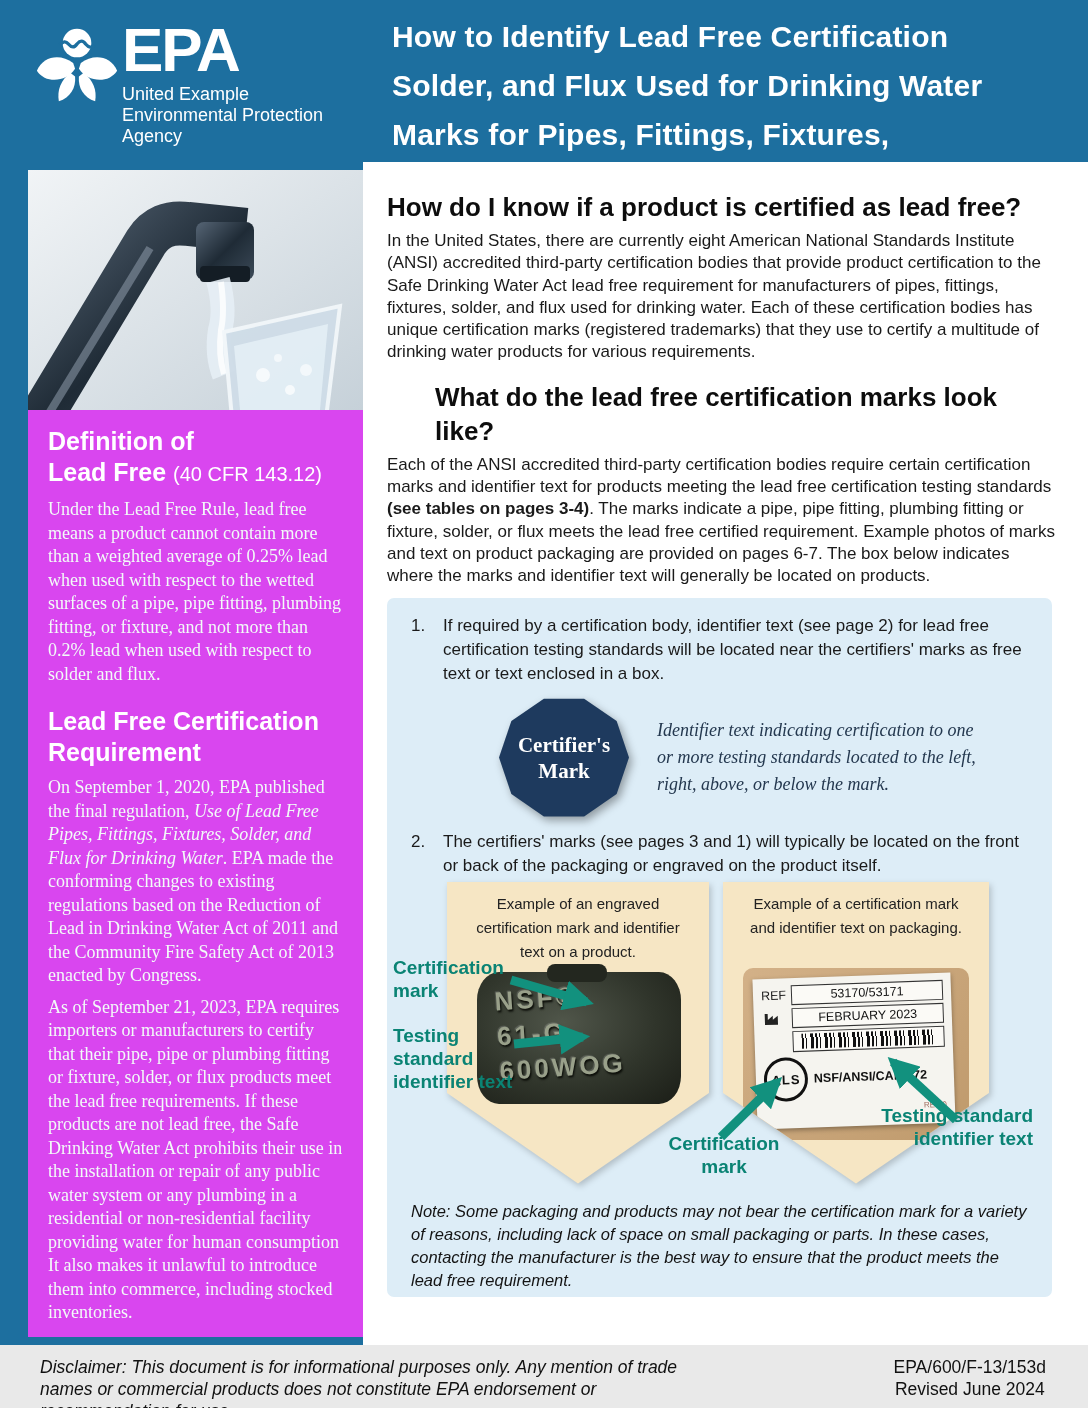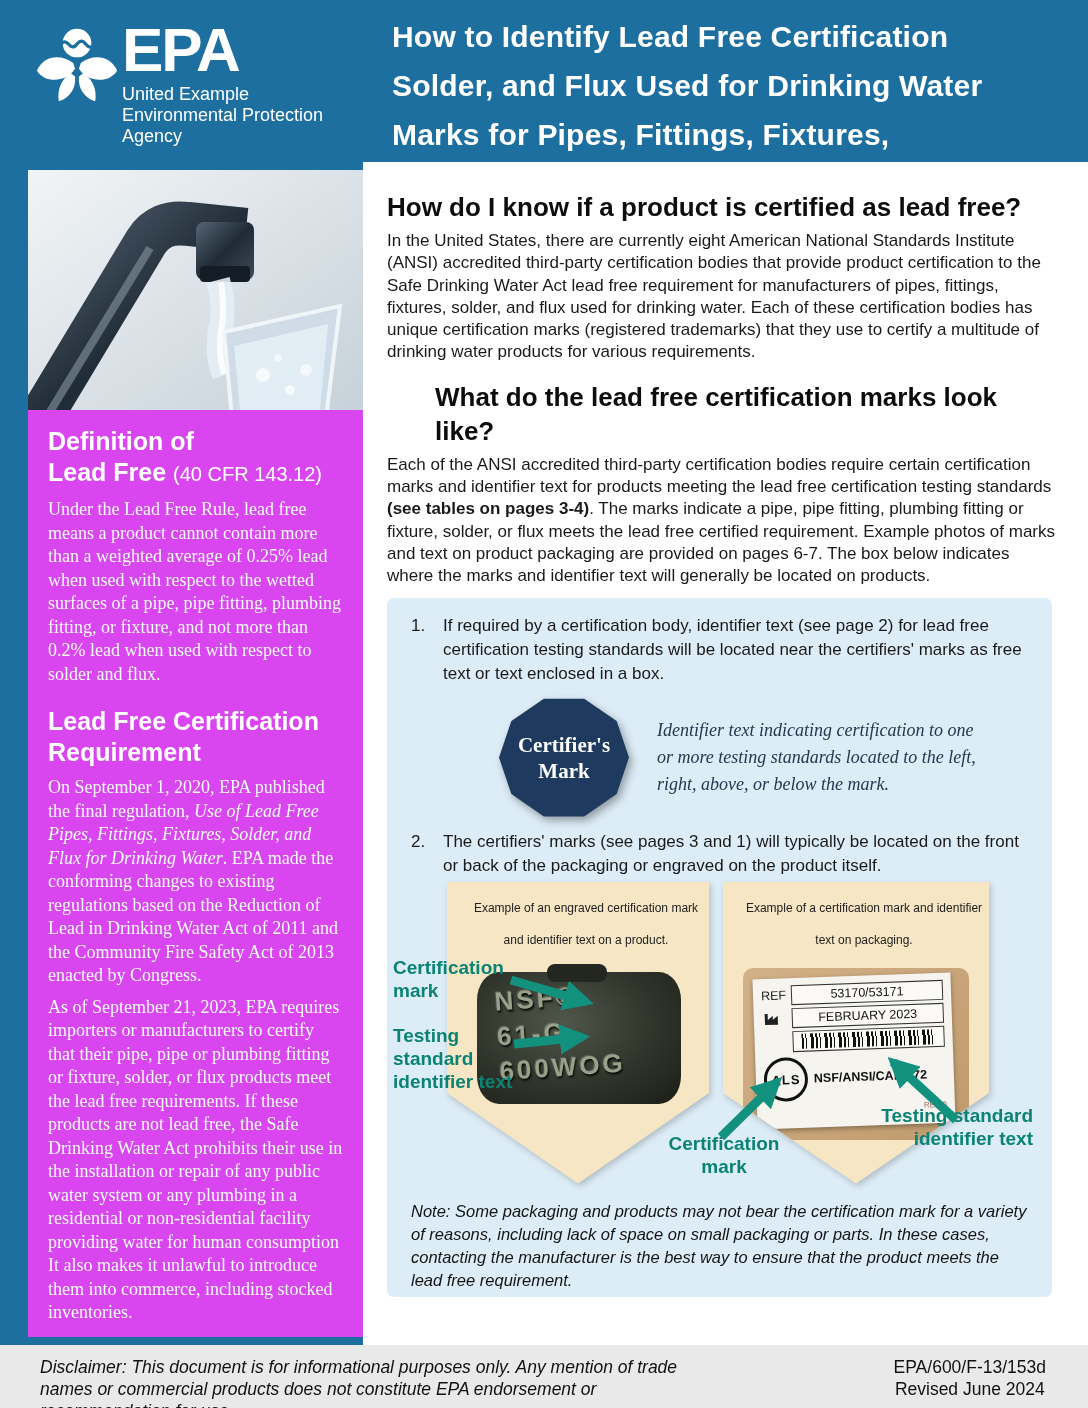--- a/index.html
+++ b/index.html
@@ -48,21 +48,21 @@
   .item2{margin-top:10px;}
 
   
   .examples{position:relative;height:312px;margin-top:4px;}
   .ex-wrap{position:absolute;top:0;filter:drop-shadow(2px 3px 3px rgba(0,0,0,.2));}
   .ex-wrap.left{left:36px;}
   .ex-wrap.right{left:312px;}
   .ex-box{position:relative;width:262px;height:302px;background:#f6e6c4;
           clip-path:polygon(0 0,100% 0,100% 70%,50% 100%,0 70%);}
   .ex-wrap.right .ex-box{width:266px;}
-  .ex-caption{font-size:12px;line-height:32px;text-align:center;padding:10px 4px 0 20px;color:#222;}
+  .ex-caption{font-size:15px;line-height:24px;text-align:center;padding:10px 20px 0 20px;color:#222;}
 
   .fitting{position:absolute;left:30px;top:90px;width:204px;height:132px;border-radius:22px/28px;
            background:radial-gradient(ellipse at 42% 38%,#50564a,#30352b 55%,#1d2019 95%);}
   .fitting::before{content:"";position:absolute;left:70px;top:-8px;width:60px;height:18px;border-radius:8px;background:#23271f;}
   .engraved{position:absolute;left:20px;top:8px;transform:rotate(-4deg);color:#99a08a;font-weight:bold;
             font-size:26px;line-height:35px;letter-spacing:3px;
             text-shadow:1px 2px 2px #0b0d08, -1px -1px 1px rgba(255,255,255,.18);}
 
   .pkg{position:absolute;left:20px;top:86px;width:226px;height:172px;border-radius:10px;
        background:linear-gradient(135deg,#d3b188,#bf9a6c);}

